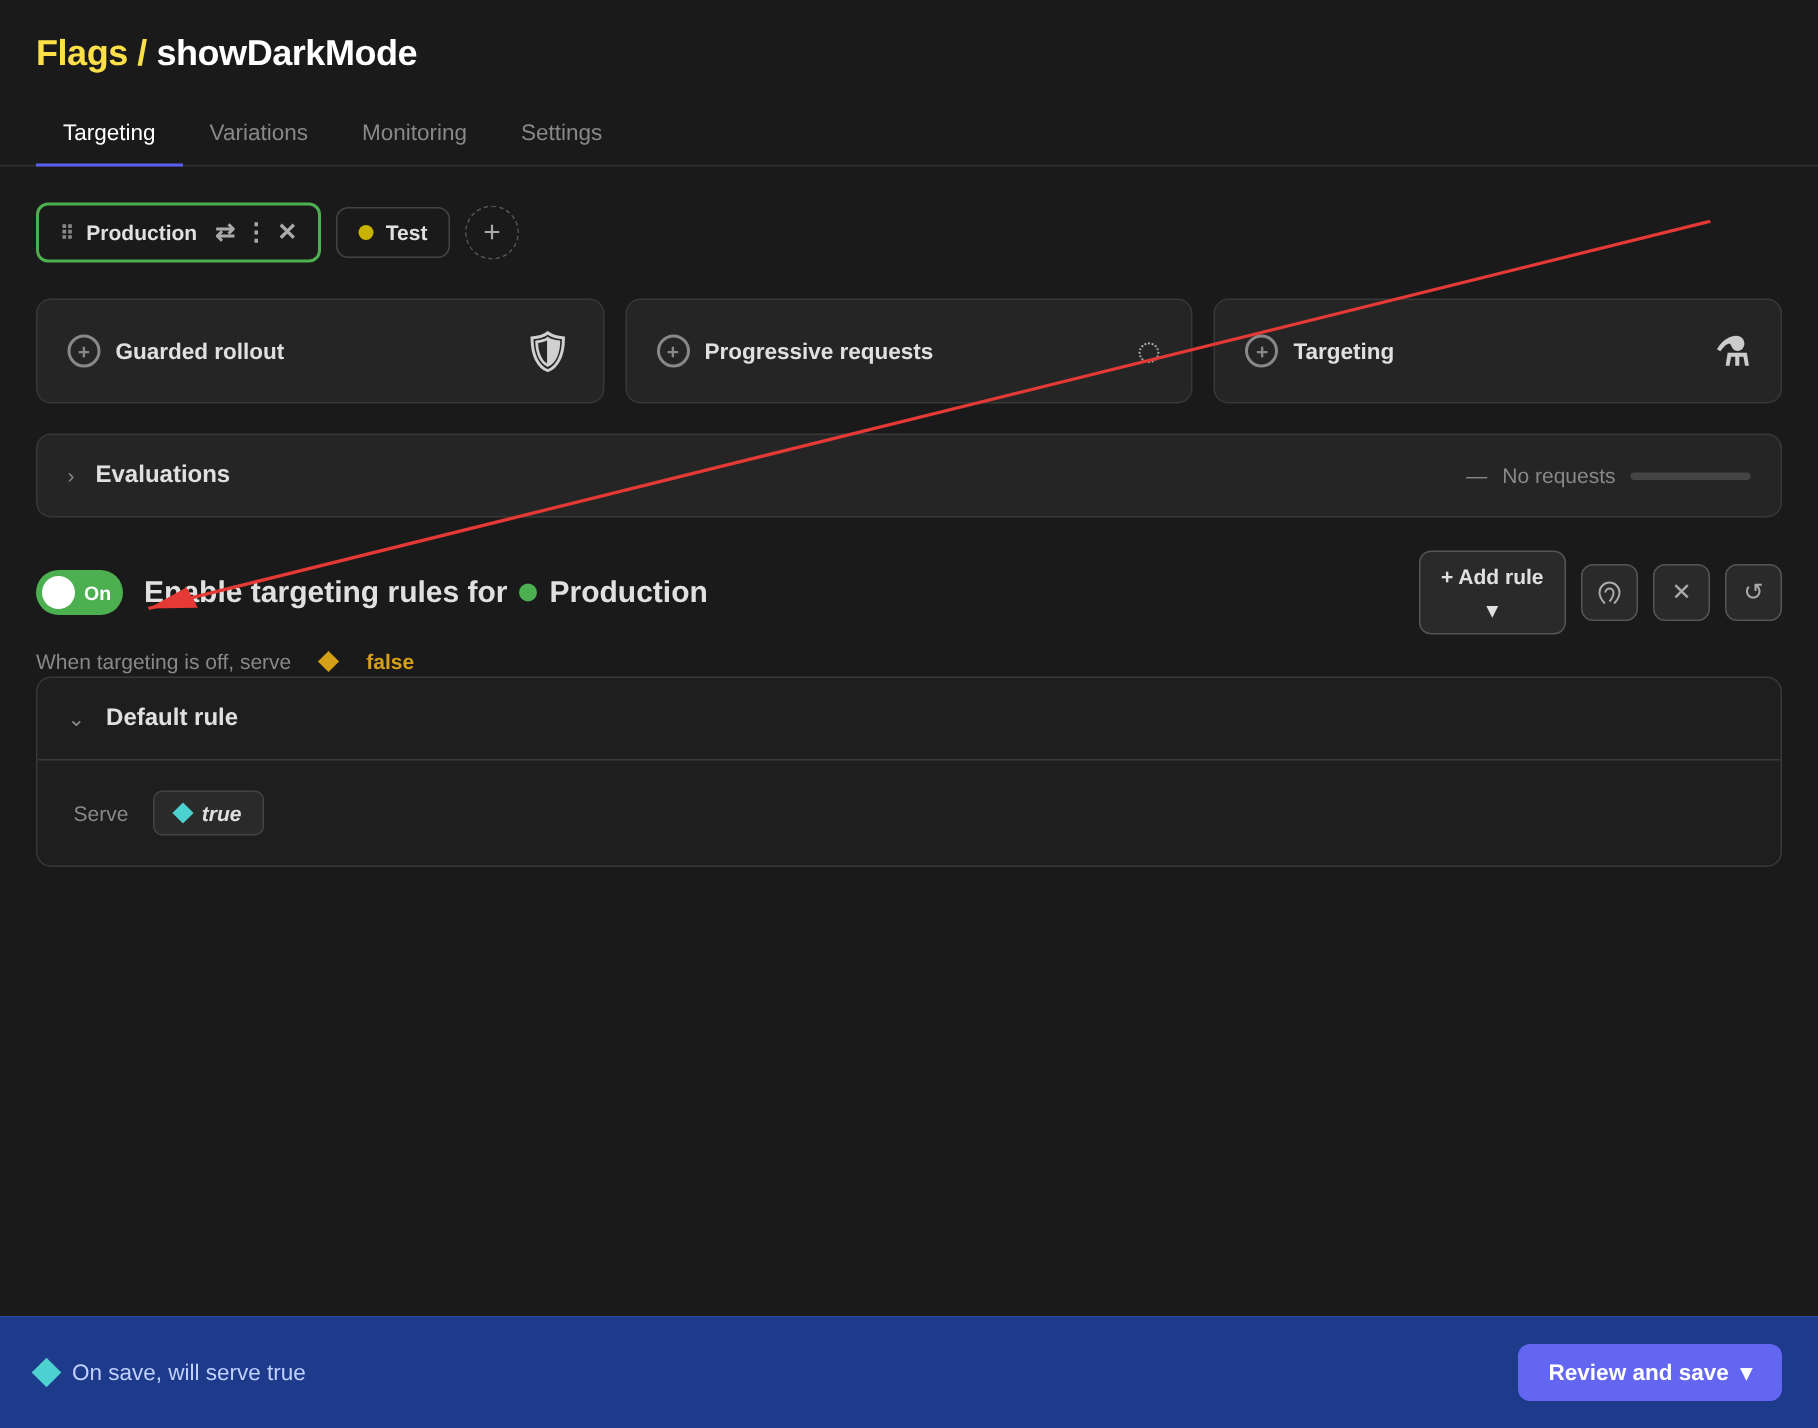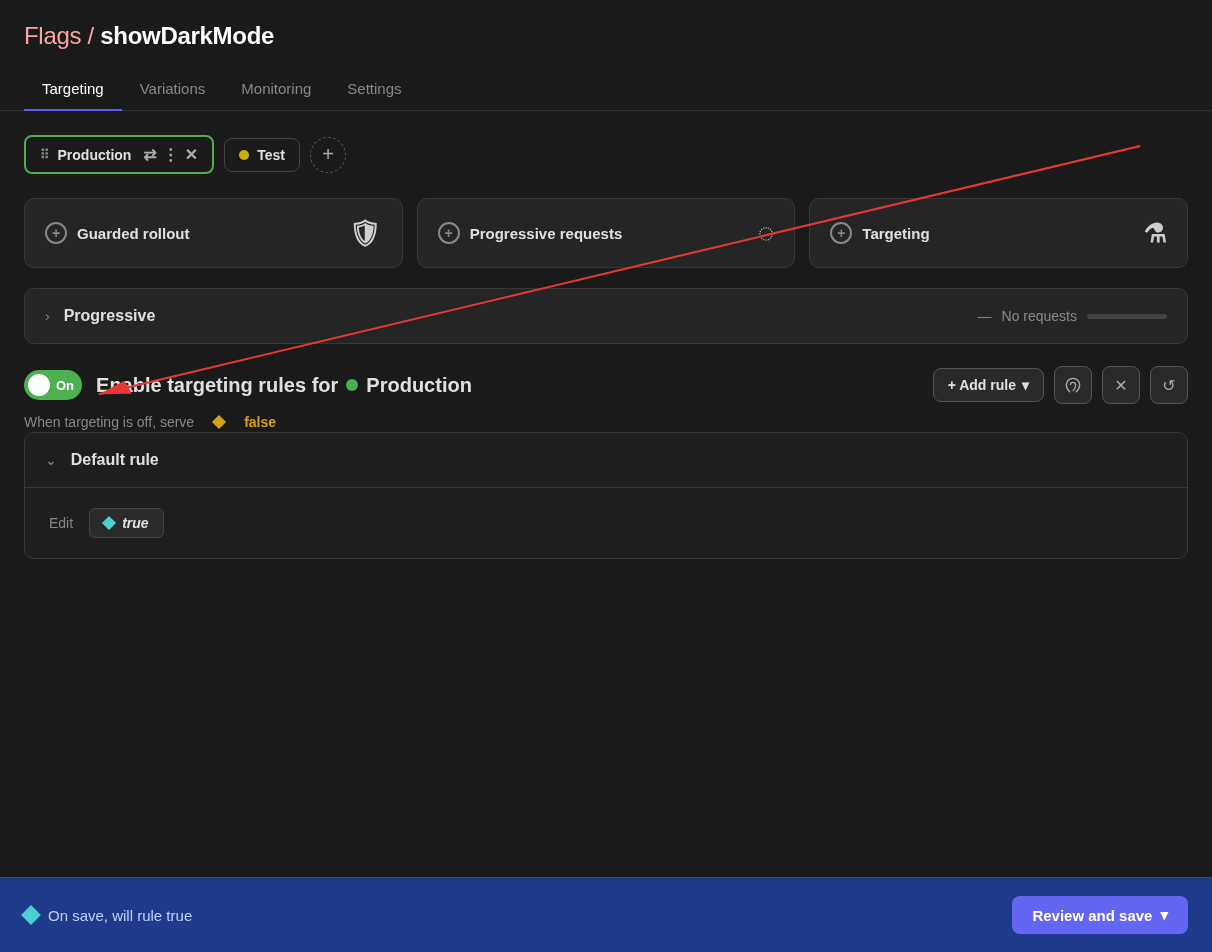--- a/index.html
+++ b/index.html
@@ -13,21 +13,21 @@
     }
 
     .page-header {
       padding: 22px 24px 0;
       font-size: 24px;
       font-weight: 700;
       color: #ffffff;
       letter-spacing: -0.3px;
     }
 
-    .page-header span { font-weight: 400; color: #fca5a5; }
+    .page-header span { font-weight: 700; color: #fde047; }
 
     .tabs-bar {
       display: flex;
       align-items: center;
       padding: 0 24px;
       border-bottom: 1px solid #333;
       margin-top: 18px;
       gap: 0;
     }
     .tab {
@@ -252,20 +252,21 @@
       align-items: center;
       gap: 6px;
       background: #2a2a2a;
       border: 1px solid #555;
       border-radius: 8px;
       color: #e0e0e0;
       padding: 8px 14px;
       font-size: 14px;
       font-weight: 600;
       cursor: pointer;
+      flex-direction: column;
     }
     .icon-action-btn {
       width: 38px;
       height: 38px;
       background: #2a2a2a;
       border: 1px solid #555;
       border-radius: 8px;
       display: flex;
       align-items: center;
       justify-content: center;
@@ -483,21 +484,21 @@
         <div class="add-circle">+</div>
         <span>Targeting</span>
       </div>
       <div class="rollout-icon">⚗</div>
     </div>
   </div>
 
   <div class="evaluations-section">
     <div class="eval-left">
       <span class="chevron-right">›</span>
-      <span class="eval-title">Progressive</span>
+      <span class="eval-title">Evaluations</span>
     </div>
     <div class="eval-right">
       <span>—</span>
       <span>No requests</span>
       <div class="eval-bar-container"></div>
     </div>
   </div>
 
   <div class="targeting-row">
     <div class="targeting-left">
@@ -535,32 +536,32 @@
   </div>
 
   <div class="default-rule-section">
     <div class="default-rule-header">
       <div class="default-rule-left">
         <span class="chevron-down">⌄</span>
         <span class="default-rule-title">Default rule</span>
       </div>
     </div>
     <div class="default-rule-body">
-      <span class="serve-label">Edit</span>
+      <span class="serve-label">Serve</span>
       <div class="true-badge">
         <span class="diamond-cyan"></span>
         <span>true</span>
       </div>
     </div>
   </div>
 
 </div>
 
 <div class="bottom-bar">
   <div class="bottom-bar-left">
     <span class="diamond-cyan-lg"></span>
-    <span>On save, will rule true</span>
+    <span>On save, will serve true</span>
   </div>
   <button class="review-save-btn">
     <span>Review and save</span>
     <span>▾</span>
   </button>
 </div>
 
 </body></html>

